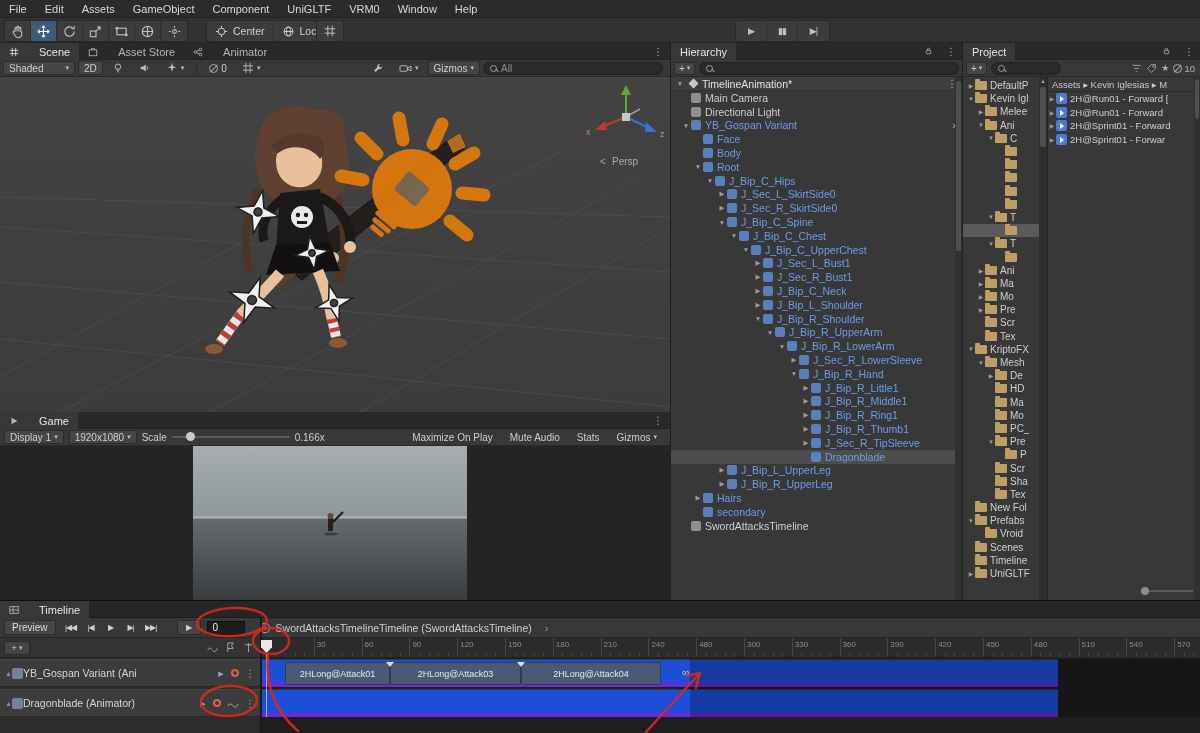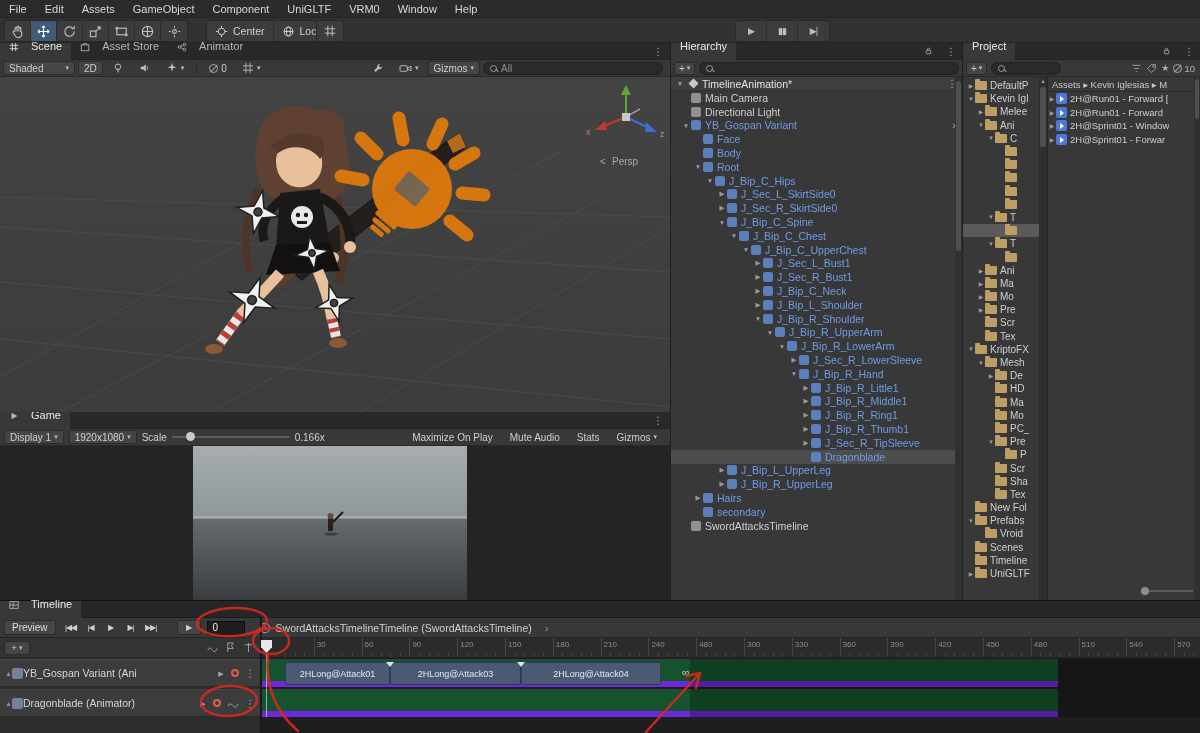--- a/index.html
+++ b/index.html
@@ -18,21 +18,21 @@
   .tbtn{width:26px;height:20px;display:flex;align-items:center;justify-content:center;border-right:1px solid #2e2e2e;color:#c0c0c0}
   .tbtn:last-child{border-right:none}
   .tbtn.sel{background:#3e5b7a;color:#fff}
   .tbtn.wide{width:auto;padding:0 8px;gap:5px;font-size:10.5px;color:#d0d0d0}
   .tbtn svg{display:block}
   .transport{position:absolute;left:735px;top:2px;display:flex;background:#3c3c3c;border:1px solid #282828;border-radius:3px;overflow:hidden}
   .transport .tbtn{width:31px;font-size:9px;letter-spacing:-1px}
 
   
   .tabbar{height:17px;background:#292929;border-bottom:1px solid #232323;display:flex;align-items:stretch}
-  .tab{padding:9px 9px;display:flex;align-items:flex-end;gap:12px;font-size:11px;color:#b5b5b5}
+  .tab{padding:9px 9px;display:flex;align-items:center;gap:20px;font-size:11px;color:#b5b5b5}
   .tab.active{background:#383838;color:#e6e6e6}
   .bar-dots{margin-left:auto;padding:0 7px;display:flex;align-items:center;color:#aaa;font-size:10px}
   .panel-toolbar{height:17px;background:#383838;border-bottom:1px solid #2a2a2a;display:flex;align-items:center;padding:0 3px;gap:4px}
   .plusbtn{height:13px;padding:0 4px;background:#454545;border:1px solid #2a2a2a;border-radius:2px;display:flex;align-items:center;gap:2px;font-size:10px;color:#ccc}
   .dd{font-size:7px;color:#bbb}
   .searchbox{height:13px;background:#2a2a2a;border:1px solid #212121;border-radius:7px;display:flex;align-items:center;padding:0 6px;gap:4px;font-size:10px;color:#8d8d8d}
   .grow{flex:1}
   .mag{width:7px;height:7px;border:1.2px solid #999;border-radius:50%;position:relative;flex:none}
   .mag::after{content:"";position:absolute;width:4px;height:1.2px;background:#999;transform:rotate(45deg);right:-3px;bottom:-1px}
   .slash-ico{width:9px;height:9px;border:1.2px solid #aaa;border-radius:50%;position:relative;display:inline-block}
@@ -106,21 +106,21 @@
   .tl-leftband{position:absolute;left:0;top:37px;width:260px;height:96px;background:#2c2c2c}
   .tl-row2{position:absolute;left:0;top:37px;width:260px;height:20px;background:#333;border-bottom:1px solid #262626;display:flex;align-items:center}
   .tl-row2-icons{margin-left:auto;display:flex;gap:7px;margin-right:6px;color:#aaa}
   .tl-divider{position:absolute;left:260px;top:17px;width:2px;height:116px;background:#1a1a1a}
   .tl-ruler{position:absolute;left:262px;top:37px;width:938px;height:20px;background:#2b2b2b;border-bottom:1px solid #222;overflow:hidden}
   .tl-ruler::after{content:"";position:absolute;left:4px;right:0;bottom:0;height:4px;background:repeating-linear-gradient(90deg,#454545 0,#454545 1px,transparent 1px,transparent 9.56px)}
   .ticks{position:absolute;left:4px;top:0;height:100%;display:flex}
   .ticks::before{content:"";width:47.8px;flex:none}
   .tick{width:47.8px;flex:none;border-left:1px solid #474747;position:relative}
   .tick span{position:absolute;left:2px;top:2px;font-size:8px;color:#8d8d8d}
-  .lane{position:absolute;left:262px;width:796px;height:28px;background:#14532d;border-top:1px solid #3a3d42;border-bottom:6px solid #6d28d9}
+  .lane{position:absolute;left:262px;width:796px;height:28px;background:#1d4ed8;border-top:1px solid #3a3d42;border-bottom:4px solid #6d28d9}
   .lane1{top:58px}.lane2{top:88px}
   .clip{position:absolute;top:2px;height:23px;background:#4a5a75;border:1px solid #2f3b52;border-radius:2px;font-size:9px;color:#e8e8e8;display:flex;align-items:center;justify-content:center;overflow:hidden;white-space:nowrap}
   .bmark{position:absolute;top:2px;width:0;height:0;border:4px solid transparent;border-top:5px solid #e0e0e0;transform:translateX(-4px)}
   .inf{position:absolute;left:420px;top:6px;font-size:11px;color:#c5c5c5}
   .dur-dim{position:absolute;left:690px;top:58px;width:510px;height:58px;background:rgba(0,0,0,.25)}
   .thead{position:absolute;left:0;width:260px;height:28px;background:#3c3c3c;border-top:1px solid #474747;border-bottom:1px solid #282828;display:flex;align-items:center;font-size:10.5px;color:#d6d6d6;padding-left:5px;}
   .thead1{top:58px}.thead2{top:88px}
   .tname{overflow:hidden;white-space:nowrap}
   .grp{margin-left:auto;display:flex;align-items:center;gap:6px;padding-right:5px}
   .rec{width:8px;height:8px;border-radius:50%;border:2px solid #dd5f4b;flex:none}
@@ -1111,21 +1111,21 @@
 
             <div class="f-row">
               <span class="p-arrow">▶</span>
               <span class="clip-ico"></span>
               <span class="p-label">2H@Run01 - Forward</span>
             </div>
 
             <div class="f-row">
               <span class="p-arrow">▶</span>
               <span class="clip-ico"></span>
-              <span class="p-label">2H@Sprint01 - Window</span>
+              <span class="p-label">2H@Sprint01 - Forward</span>
             </div>
 
             <div class="f-row">
               <span class="p-arrow">▶</span>
               <span class="clip-ico"></span>
               <span class="p-label">2H@Sprint01 - Forwar</span>
             </div>
           </div>
         <div class="zoom-slider">
             <div class="zoom-knob"></div>

